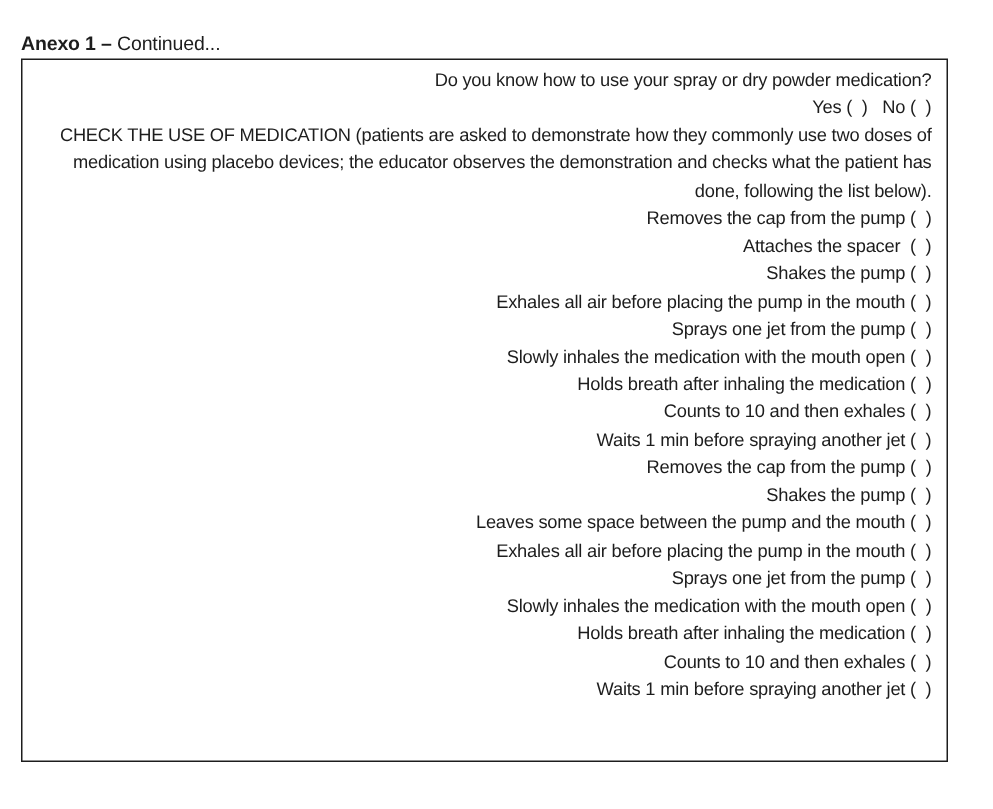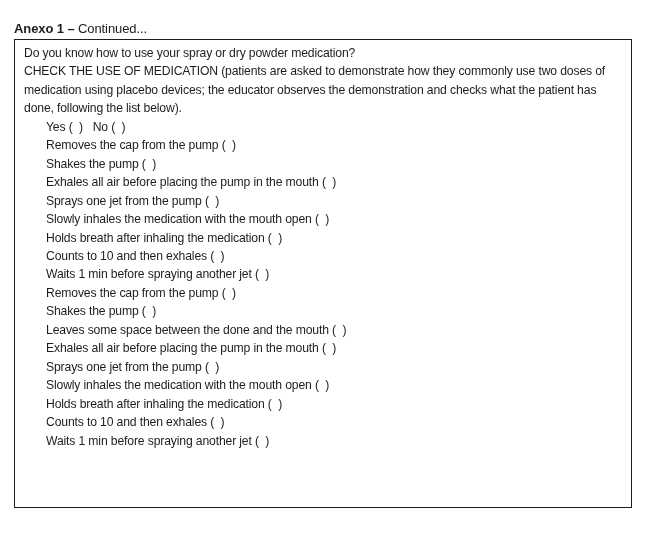--- a/index.html
+++ b/index.html
@@ -35,54 +35,56 @@
   .box {
     position: absolute;
     left: 14px;
     top: 39px;
     width: 618px;
     height: 469px;
     box-sizing: border-box;
     border: 1.5px solid #1d1d1d;
     background: #ffffff;
     padding: 4px 10px 0 9px;
+    text-align: right;
   }
   .line {
     font-size: 12.2px;
     line-height: 18.45px;
     letter-spacing: -0.15px;
     white-space: pre-wrap;
   }
   .indent {
     padding-left: 22px;
   }
 </style>
 </head>
 <body>
 
 <div class="page">
 
   <div class="annex-title"><span class="bold">Anexo 1 –</span><span> Continued...</span></div>
 
   <div class="box">
     <div class="line">Do you know how to use your spray or dry powder medication?</div>
+    <div class="line indent">Yes (  )   No (  )</div>
     <div class="line">CHECK THE USE OF MEDICATION (patients are asked to demonstrate how they commonly use two doses of medication using placebo devices; the educator observes the demonstration and checks what the patient has done, following the list below).</div>
-    <div class="line indent">Yes (  )   No (  )</div>
 
     <div class="line indent">Removes the cap from the pump (  )</div>
+    <div class="line indent">Attaches the spacer  (  )</div>
     <div class="line indent">Shakes the pump (  )</div>
     <div class="line indent">Exhales all air before placing the pump in the mouth (  )</div>
     <div class="line indent">Sprays one jet from the pump (  )</div>
     <div class="line indent">Slowly inhales the medication with the mouth open (  )</div>
     <div class="line indent">Holds breath after inhaling the medication (  )</div>
     <div class="line indent">Counts to 10 and then exhales (  )</div>
     <div class="line indent">Waits 1 min before spraying another jet (  )</div>
     <div class="line indent">Removes the cap from the pump (  )</div>
     <div class="line indent">Shakes the pump (  )</div>
-    <div class="line indent">Leaves some space between the done and the mouth (  )</div>
+    <div class="line indent">Leaves some space between the pump and the mouth (  )</div>
     <div class="line indent">Exhales all air before placing the pump in the mouth (  )</div>
     <div class="line indent">Sprays one jet from the pump (  )</div>
     <div class="line indent">Slowly inhales the medication with the mouth open (  )</div>
     <div class="line indent">Holds breath after inhaling the medication (  )</div>
     <div class="line indent">Counts to 10 and then exhales (  )</div>
     <div class="line indent">Waits 1 min before spraying another jet (  )</div>
   </div>
 
 </div>
 

